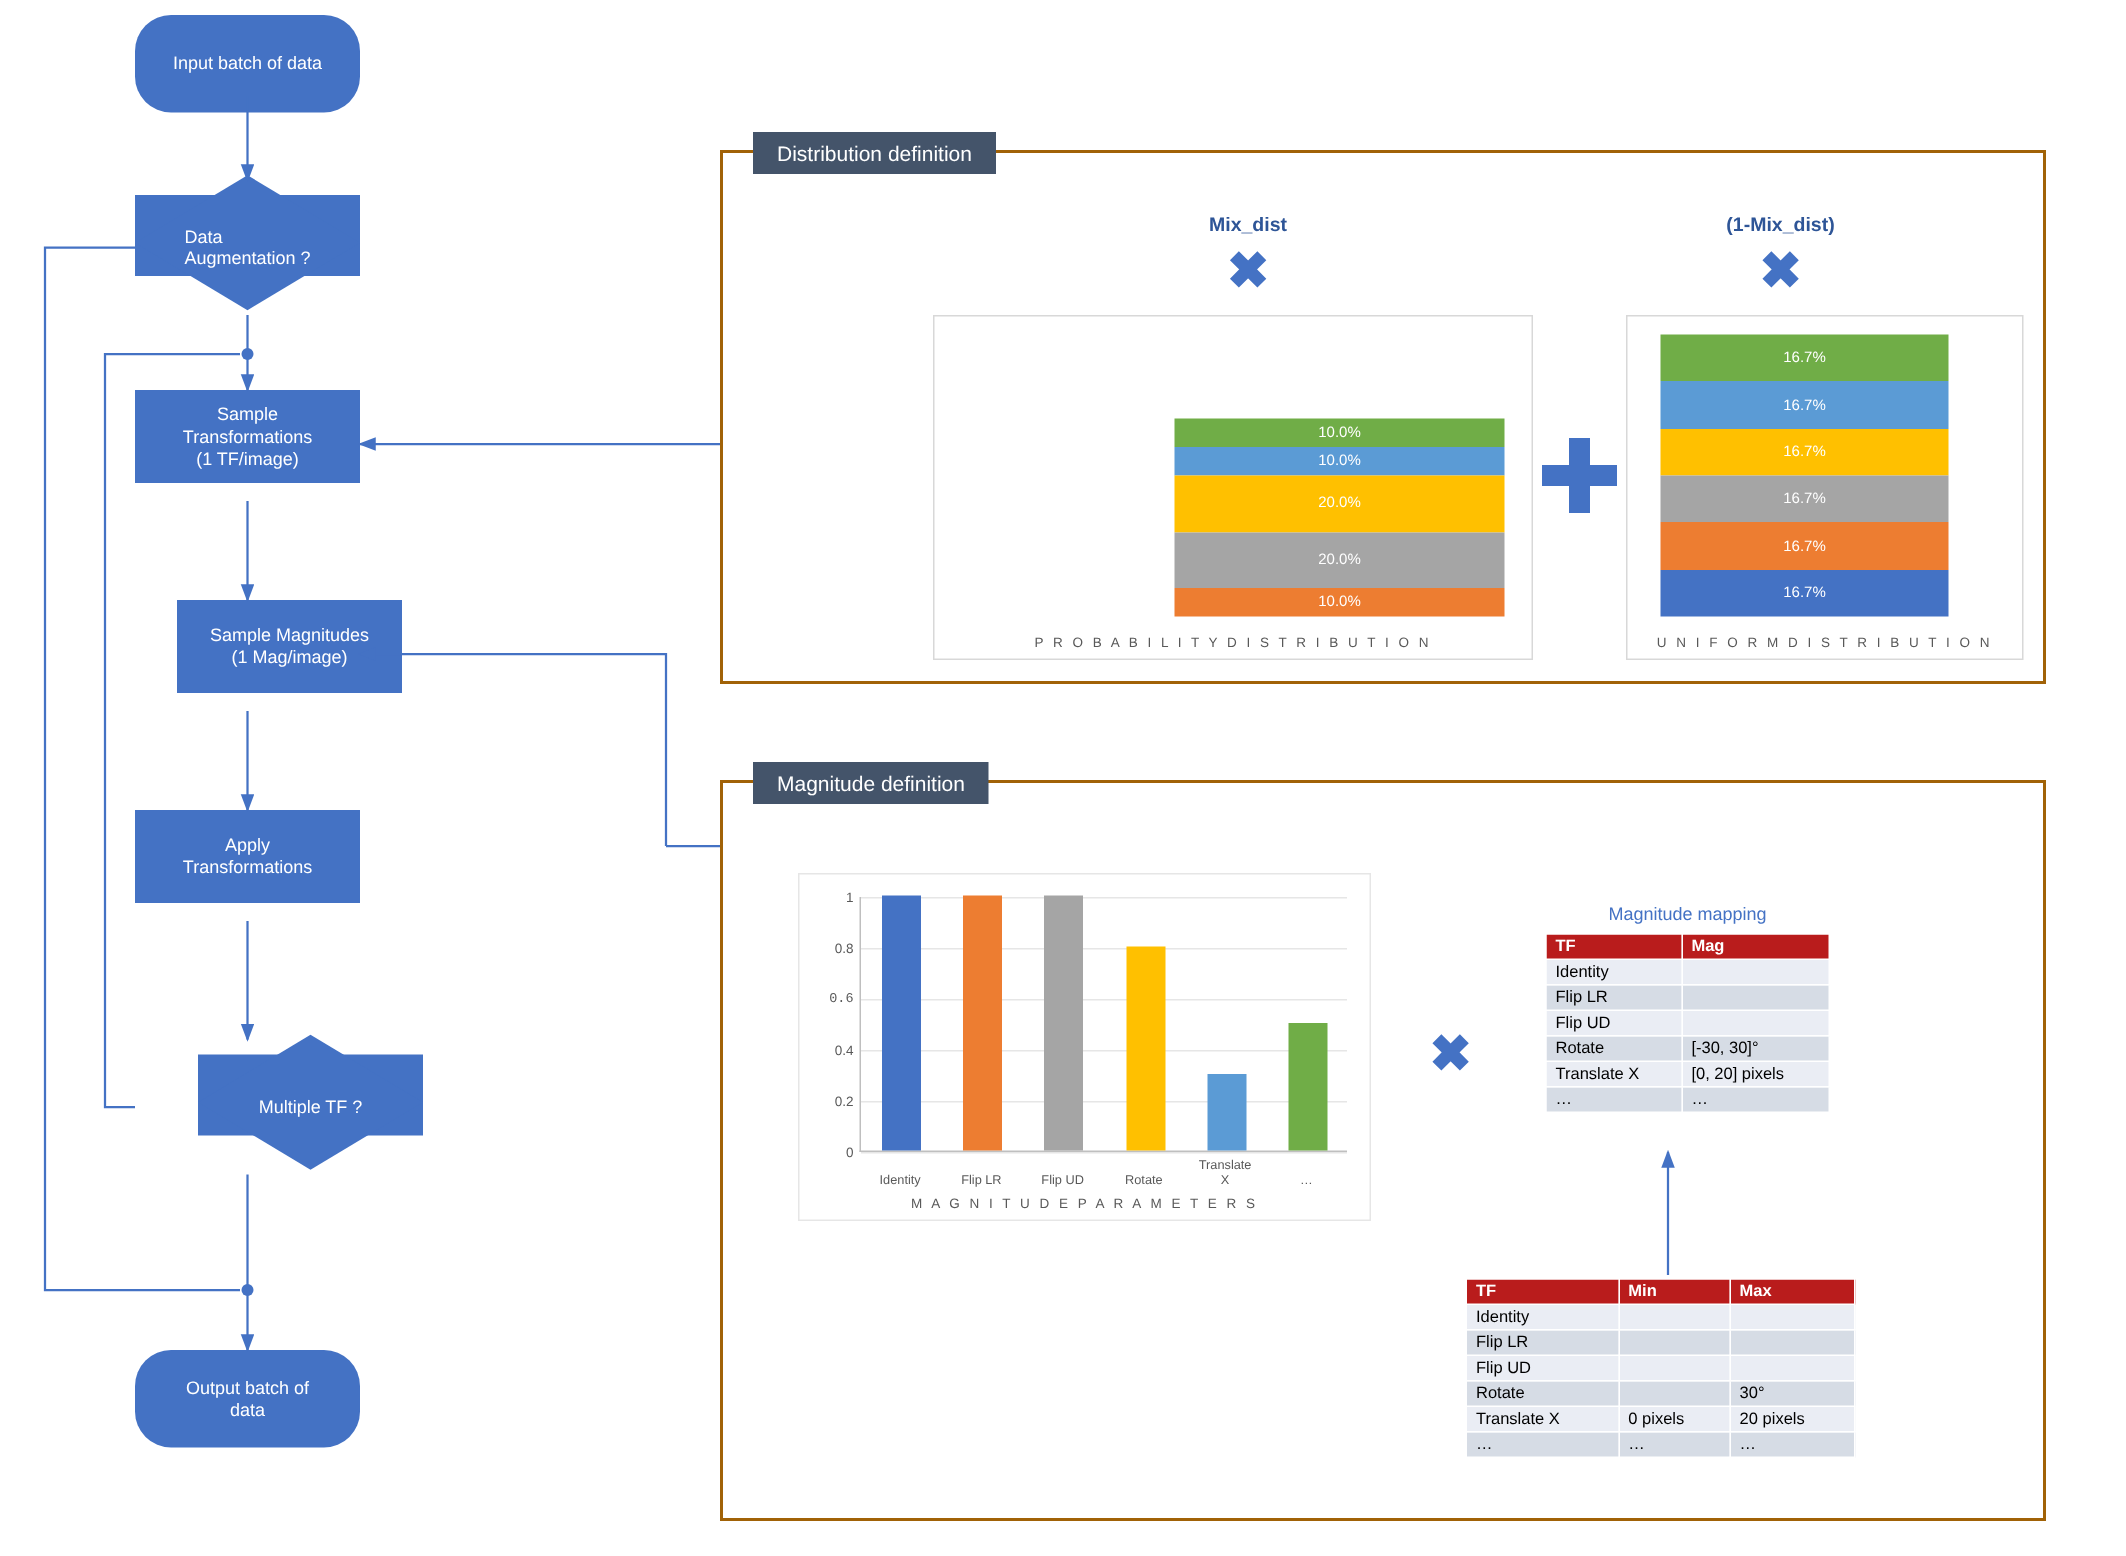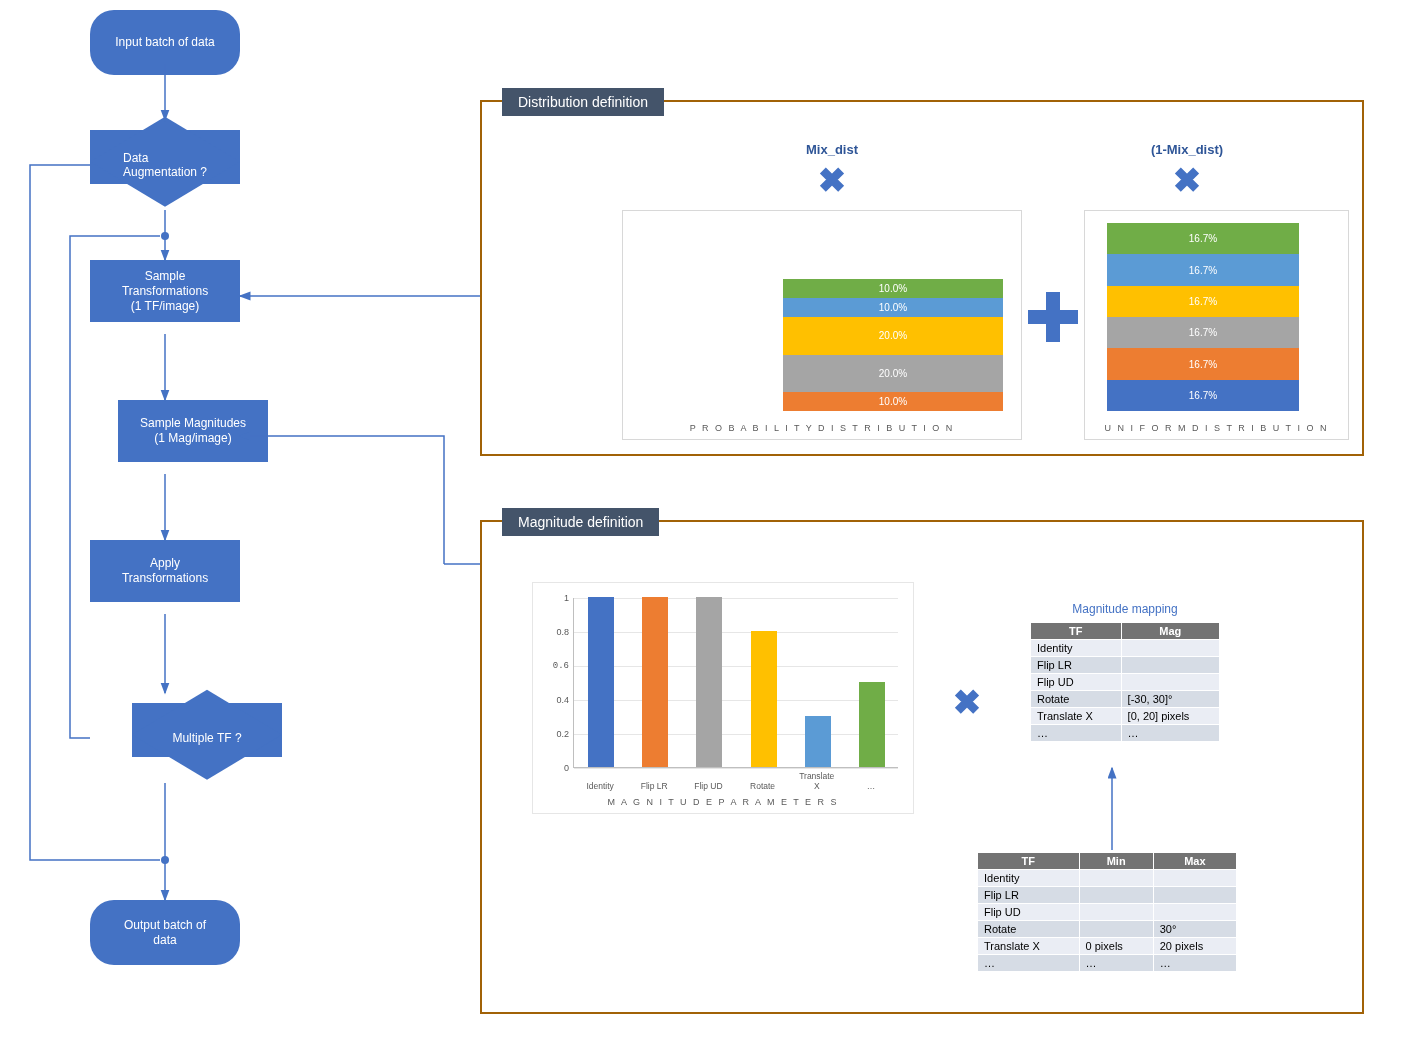--- a/index.html
+++ b/index.html
@@ -162,23 +162,23 @@
   .x-lab { position:absolute; font-size:8.5px; color:#595959; text-align:center; width:40px; transform:translateX(-50%);}
   .bc-caption { position:absolute; bottom:6px; left:0; right:0; text-align:center; letter-spacing:2px; font-size:9px; color:#595959;}
 
   
   .tbl {
     position: absolute;
     border-collapse: collapse;
     font-size: 11px;
   }
   .tbl th {
-    background: #737373;
+    background: #b91c1c;
     color: #fff;
-    text-align: center;
+    text-align: left;
     padding: 2px 6px;
     font-weight: 700;
     border: 1px solid #fff;
   }
   .tbl td {
     padding: 2px 6px;
     border: 1px solid #fff;
   }
   .tbl tr:nth-child(even) td { background: #d6dce5; }
   .tbl tr:nth-child(odd)  td { background: #eaedf4; }

